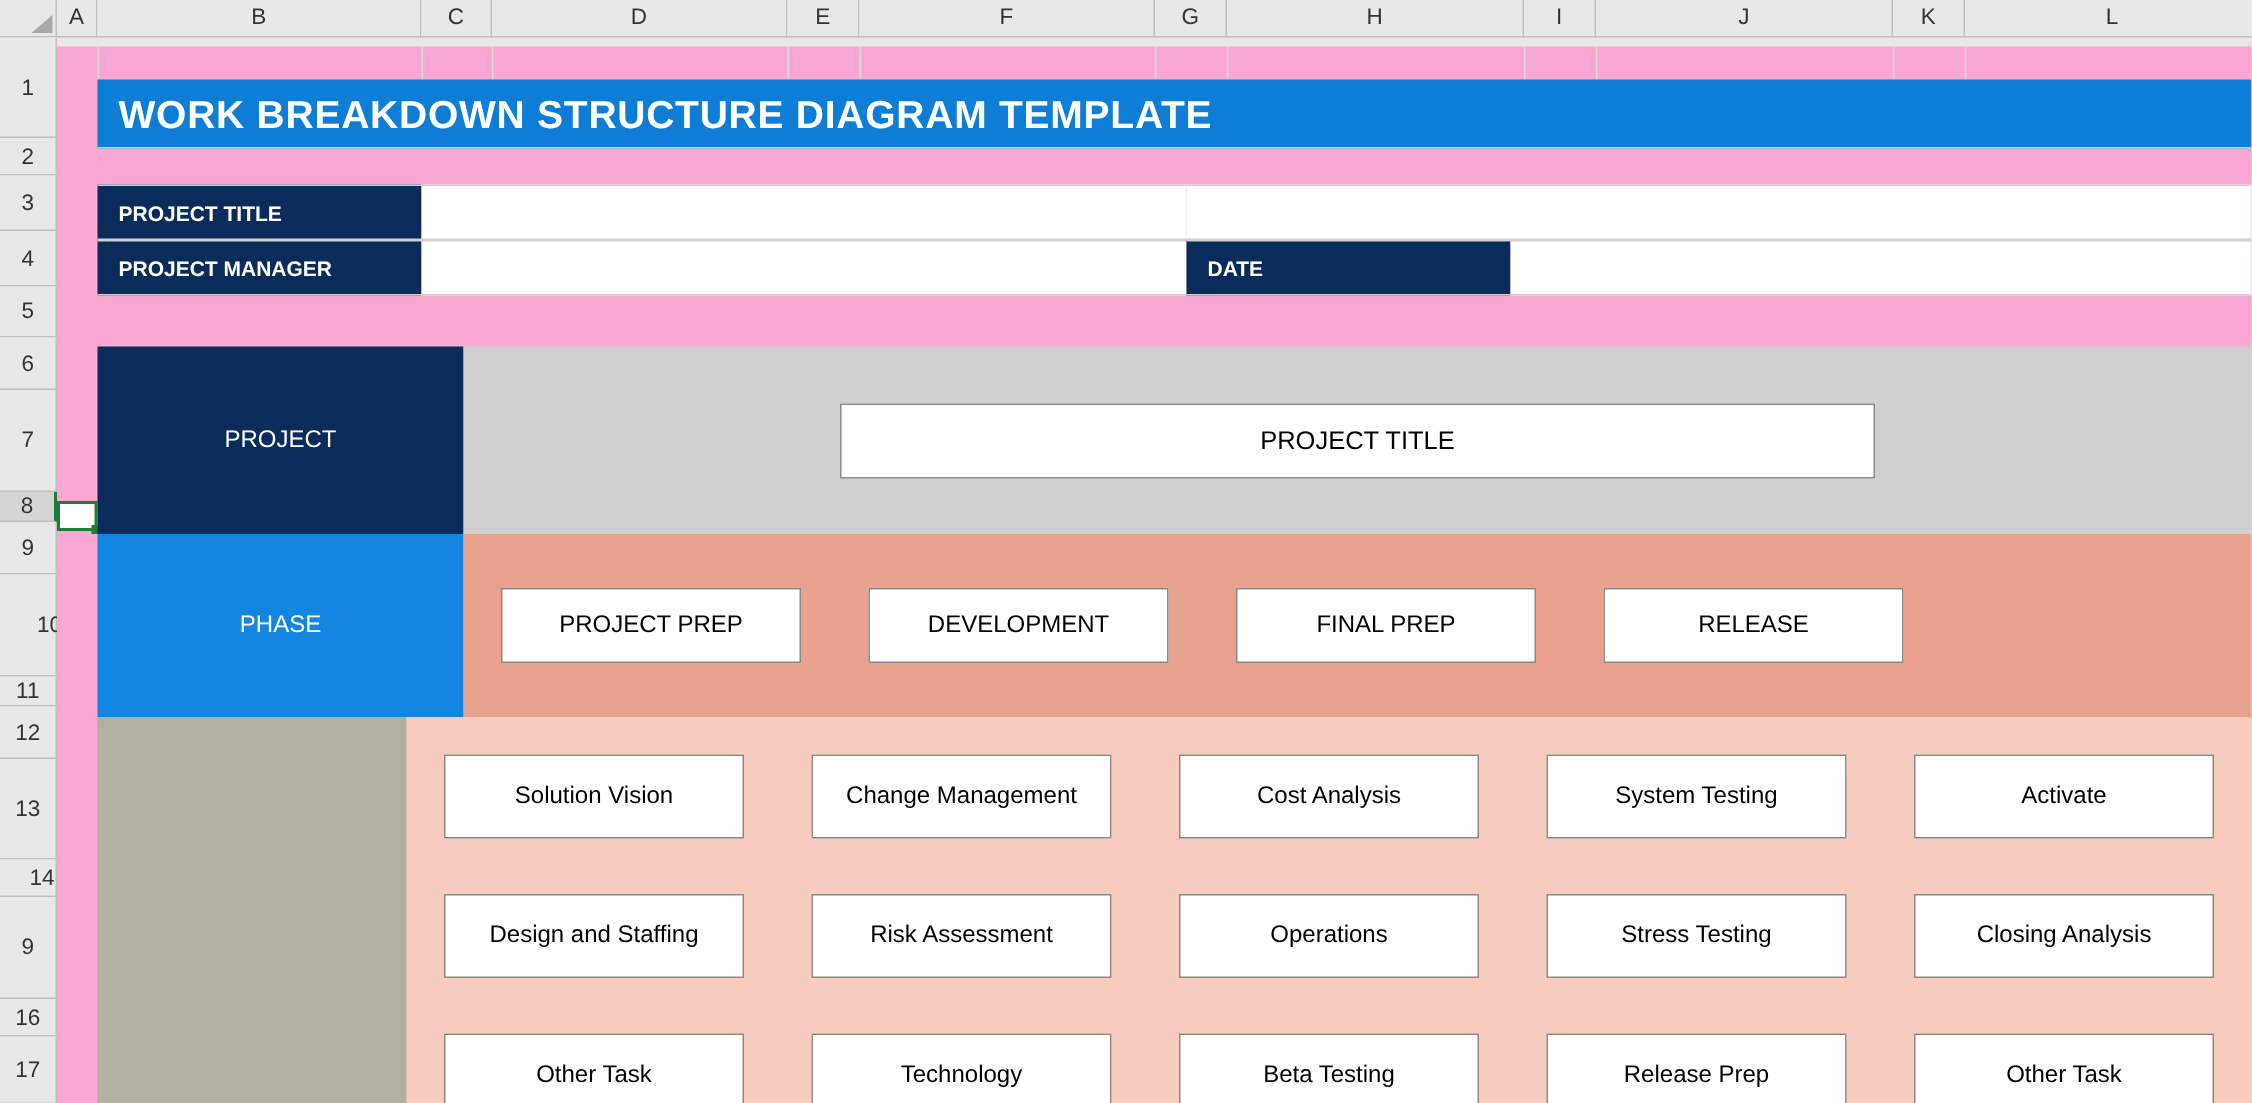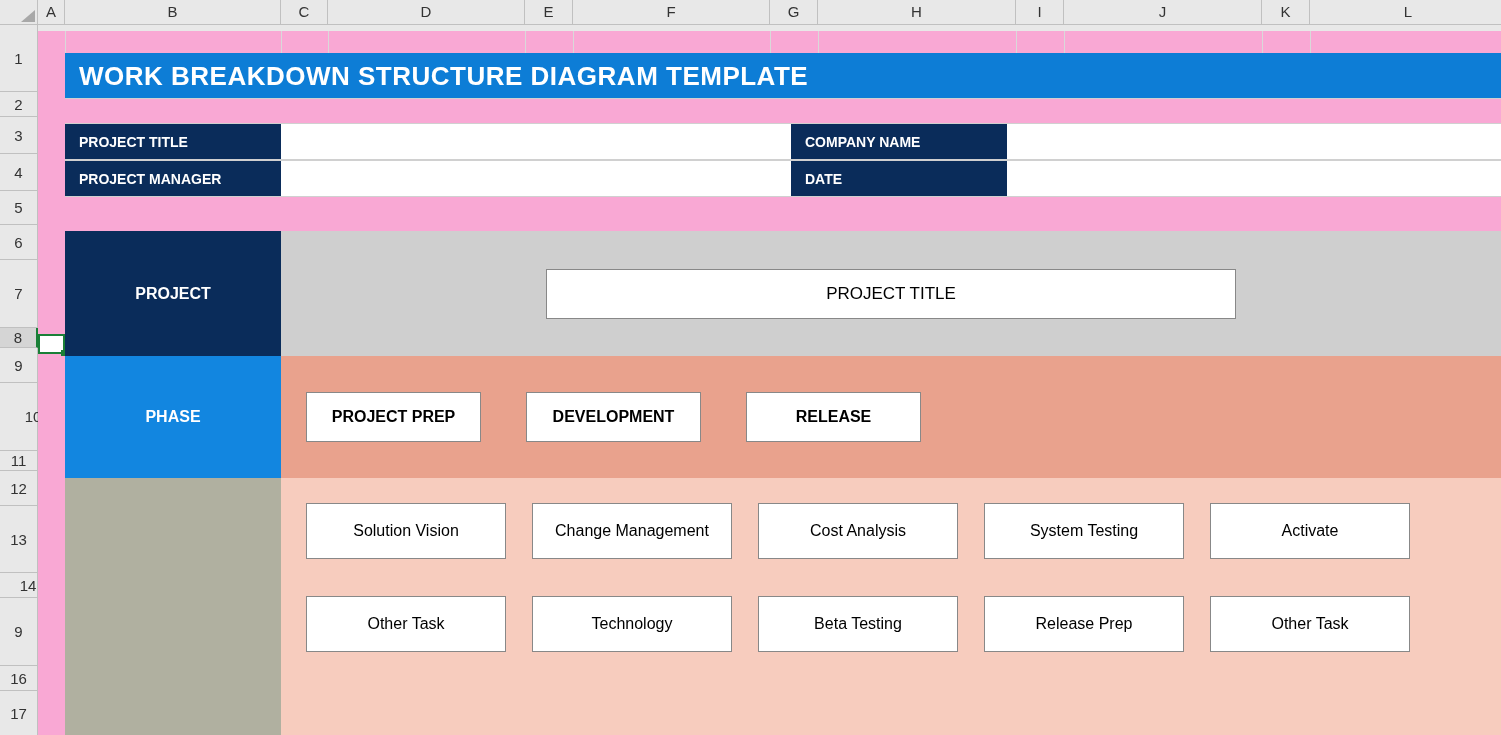--- a/index.html
+++ b/index.html
@@ -122,54 +122,54 @@
       border-top: 1px solid #d0d0d0;
       border-bottom: 1px solid #d0d0d0;
     }
     .wbs {
       position: absolute;
       left: 27px; top: 200px;
       width: 1436px;
     }
     .wbs-row { display: flex; }
     .wbs-side {
-      width: 216px;
+      width: 244px;
       color: #fff;
-      font-weight: bold;
+      font-weight: normal;
       font-size: 16px;
       display: flex;
       align-items: center;
       justify-content: center;
     }
     .wbs-body {
       flex: 1;
       display: flex;
       align-items: center;
       padding: 0 25px;
       gap: 45px;
     }
     .proj-row .wbs-side { background: #0a2c5a; height: 125px; }
     .proj-row .wbs-body { background: #cfcfcf; height: 125px; justify-content: center; }
     .phase-row .wbs-side { background: #1286e0; height: 122px; }
     .phase-row .wbs-body { background: #e9a28d; height: 122px; }
     .task-section .wbs-side { background: #b0b0a0; }
     .task-section { display: flex; }
     .task-body-rows { flex: 1; background: #f7ccbe; padding: 25px 25px 0 25px; display: flex; flex-direction: column; gap: 37px; }
-    .task-row { display: flex; gap: 26px; }
+    .task-row { display: flex; gap: 45px; }
     .box {
       background: #fff;
       border: 1px solid #888;
       font-size: 16px;
       display: flex;
       align-items: center;
       justify-content: center;
       text-align: center;
     }
     .box-title { width: 690px; height: 50px; font-size: 17px; }
-    .box-phase { width: 175px; height: 50px; font-weight: bold; }
+    .box-phase { width: 200px; height: 50px; }
     .box-task { width: 200px; height: 56px; }
     .grid-line-v {
       position: absolute;
       top: 0; width: 1px; height: 22px;
       background: #d9d9d9;
     }
   </style>
 </head>
 <body>
 
@@ -224,21 +224,20 @@
       <div class="grid-line-v" style="left: 1272px;"></div>
     </div>
   <div class="cell-sel"></div>
 
   <div class="title-banner">WORK BREAKDOWN STRUCTURE DIAGRAM TEMPLATE</div>
 
   <div class="info-table">
     <div class="info-row">
       <div class="info-label">PROJECT TITLE</div>
       <div class="info-value" style="width:510px;flex:none"></div>
-      <div class="info-label" style="width:216px">COMPANY NAME</div>
       <div class="info-value"></div>
     </div>
     <div class="info-row">
       <div class="info-label">PROJECT MANAGER</div>
       <div class="info-value" style="width:510px;flex:none"></div>
       <div class="info-label" style="width:216px">DATE</div>
       <div class="info-value"></div>
     </div>
   </div>
 
@@ -247,34 +246,42 @@
       <div class="wbs-side">PROJECT</div>
       <div class="wbs-body">
         <div class="box box-title">PROJECT TITLE</div>
       </div>
     </div>
     <div class="wbs-row phase-row">
       <div class="wbs-side">PHASE</div>
       <div class="wbs-body" id="phase-body">
           <div class="box box-phase">PROJECT PREP</div>
           <div class="box box-phase">DEVELOPMENT</div>
+          <div class="box box-phase">FINAL PREP</div>
           <div class="box box-phase">RELEASE</div>
         </div>
     </div>
     <div class="task-section">
       <div class="wbs-side" style="height:290px"></div>
       <div class="task-body-rows" id="task-body">
           <div class="task-row">
             <div class="box box-task">Solution Vision</div>
             <div class="box box-task">Change Management</div>
             <div class="box box-task">Cost Analysis</div>
             <div class="box box-task">System Testing</div>
             <div class="box box-task">Activate</div>
           </div>
           <div class="task-row">
+            <div class="box box-task">Design and Staffing</div>
+            <div class="box box-task">Risk Assessment</div>
+            <div class="box box-task">Operations</div>
+            <div class="box box-task">Stress Testing</div>
+            <div class="box box-task">Closing Analysis</div>
+          </div>
+          <div class="task-row">
             <div class="box box-task">Other Task</div>
             <div class="box box-task">Technology</div>
             <div class="box box-task">Beta Testing</div>
             <div class="box box-task">Release Prep</div>
             <div class="box box-task">Other Task</div>
           </div>
         </div>
     </div>
   </div>
 </div>

